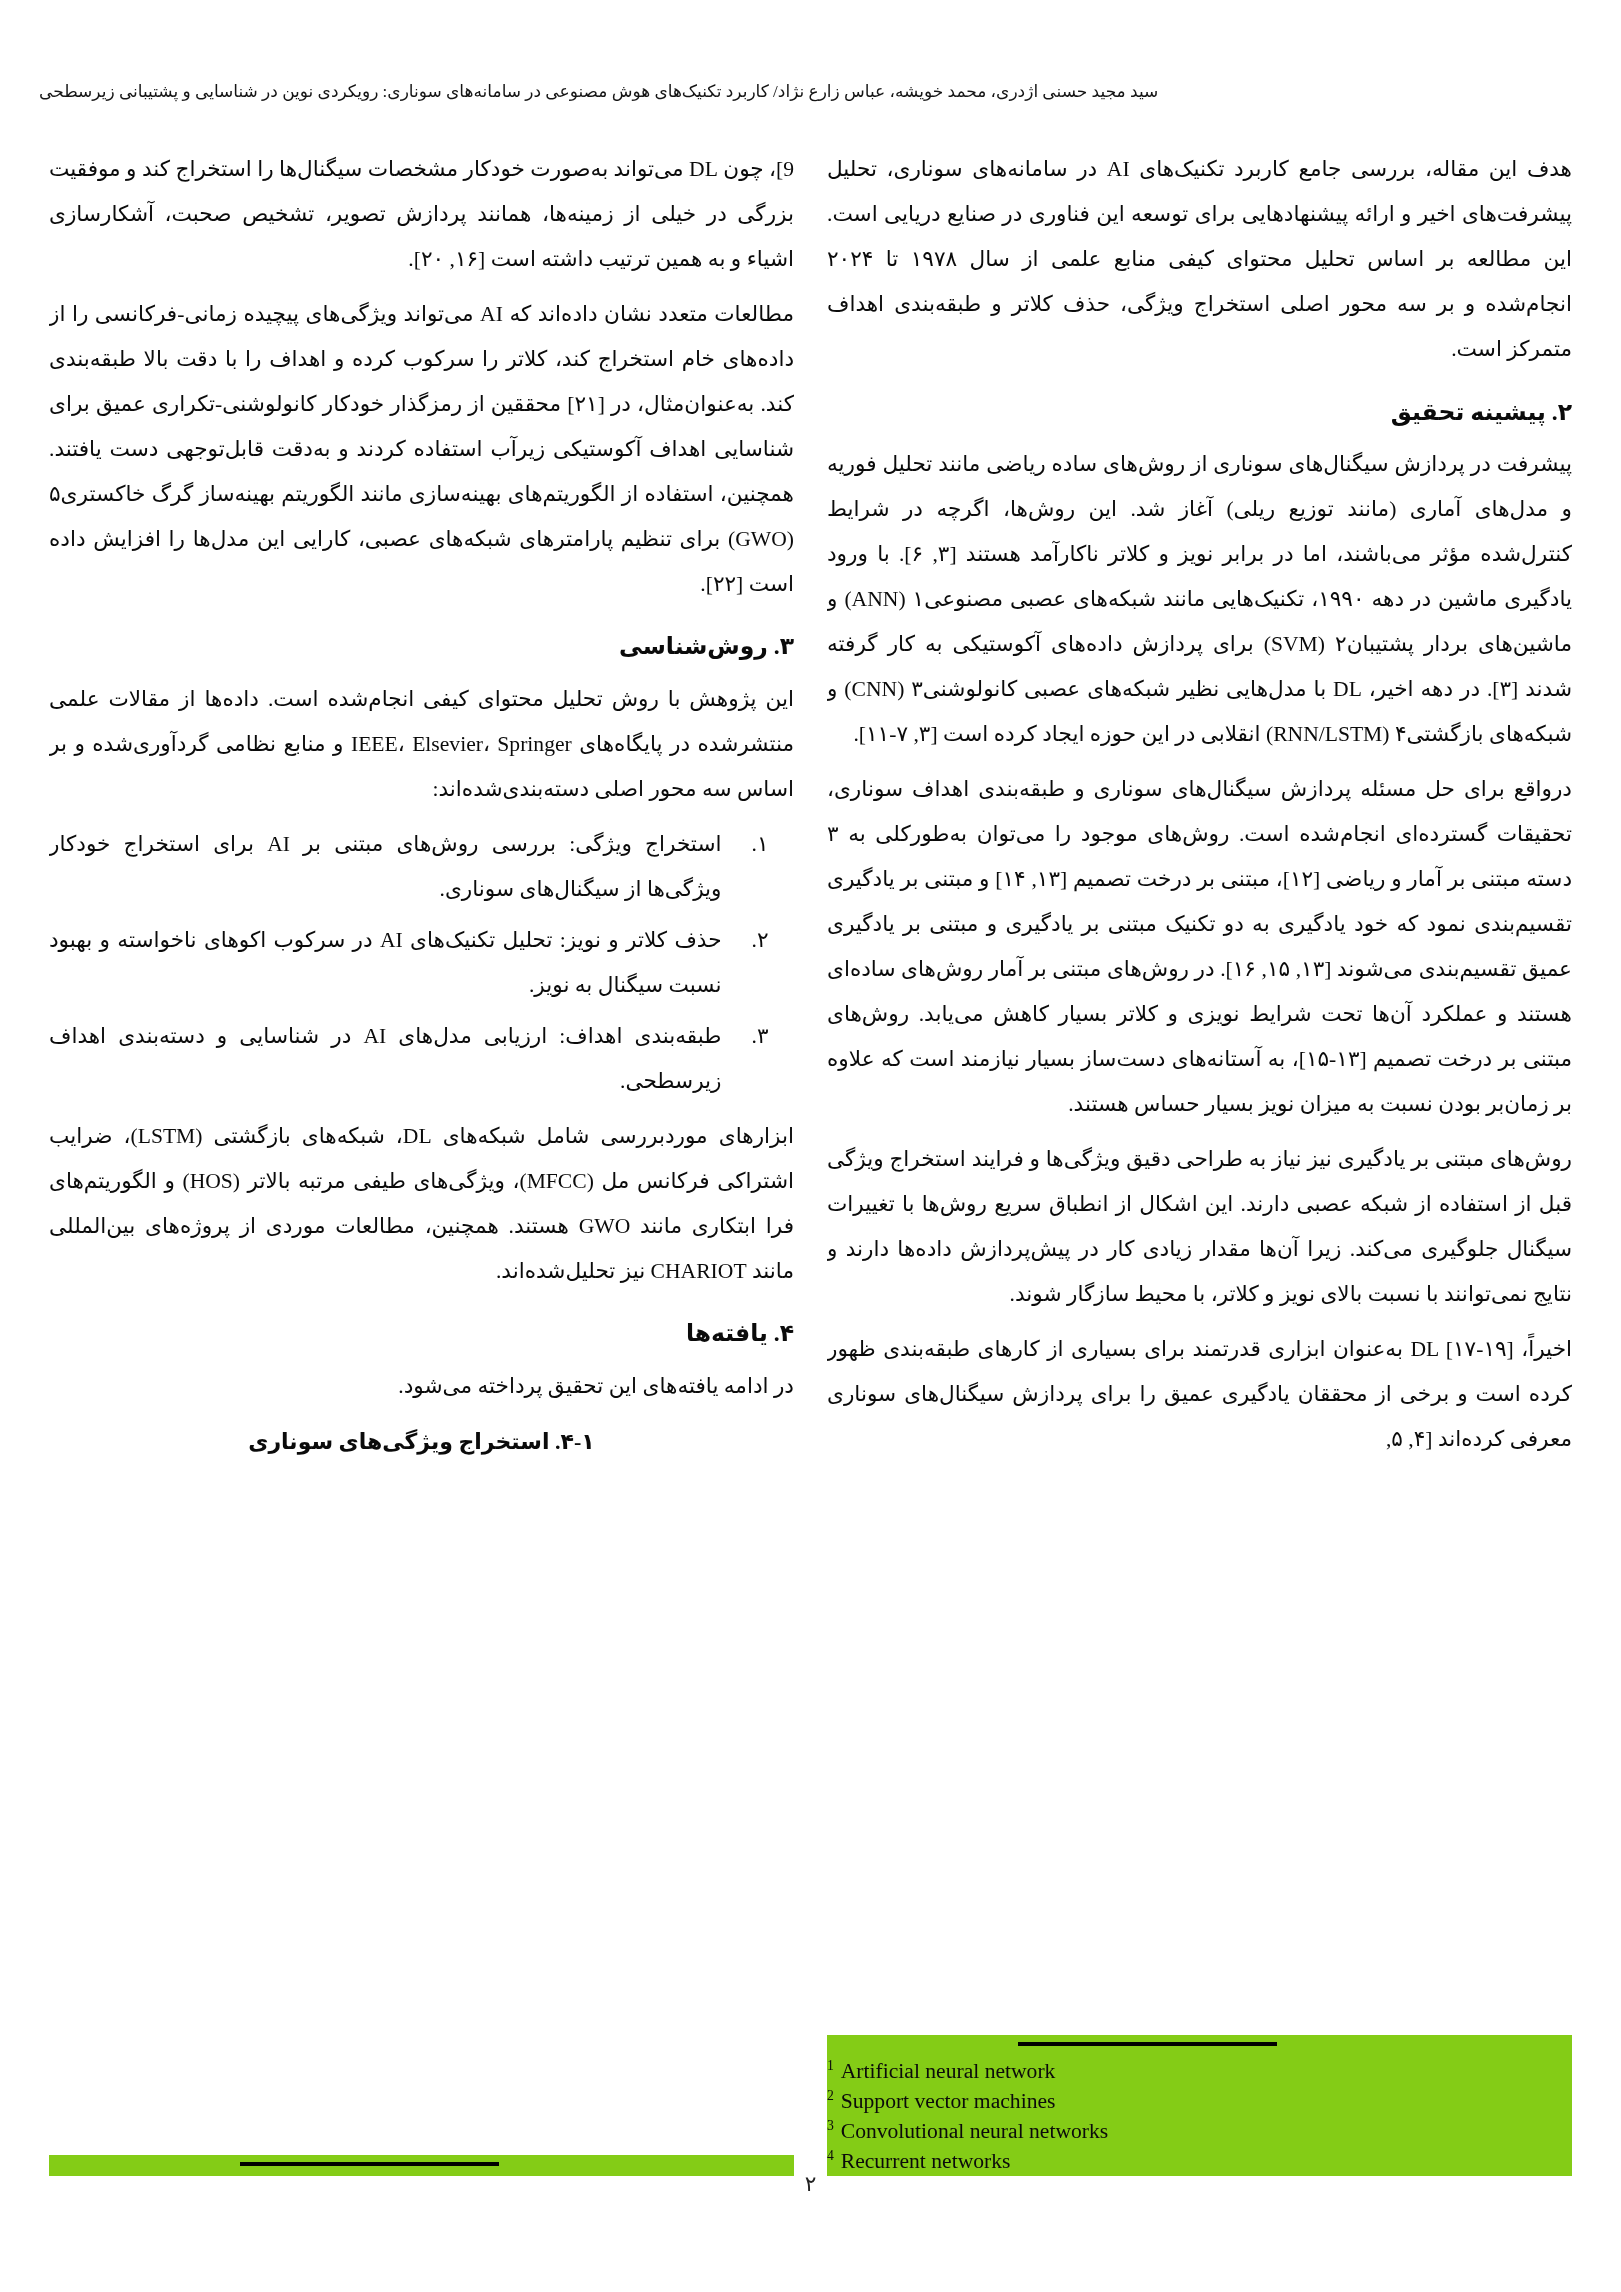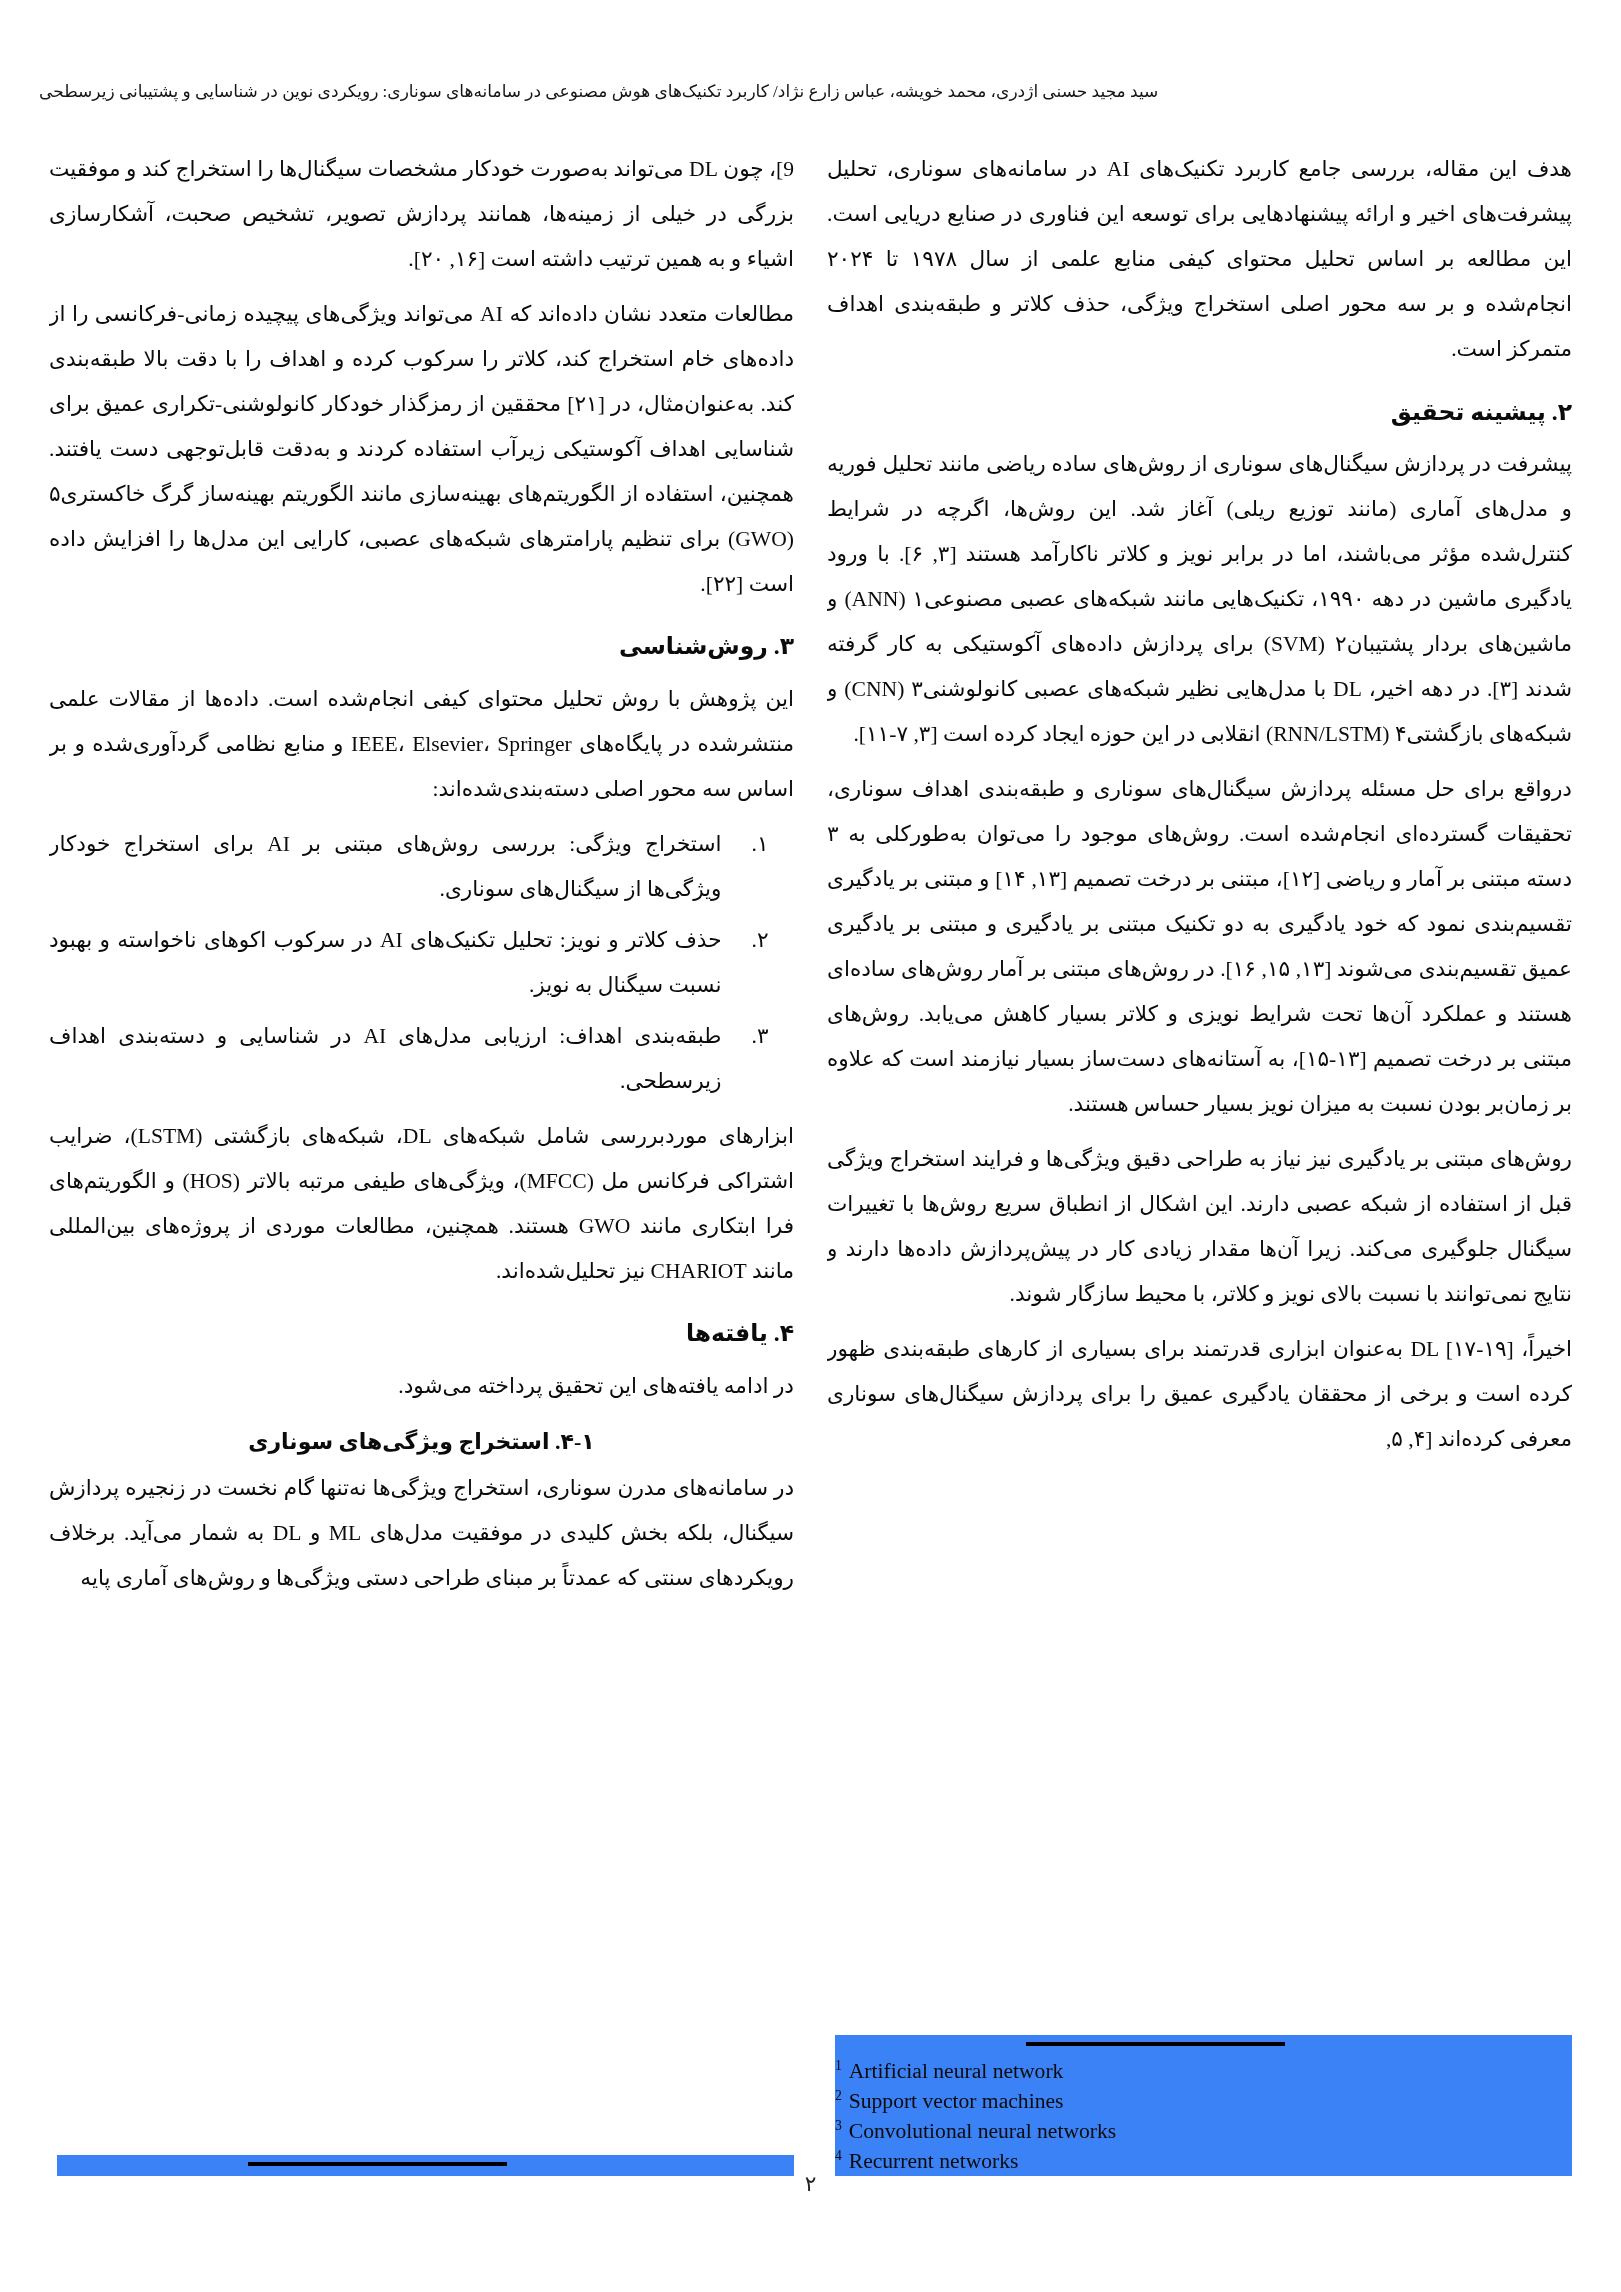--- a/index.html
+++ b/index.html
@@ -31,22 +31,22 @@
   }
   .col h3 {
     font-size: 22px; font-weight: bold; margin: 5.9px 0 2px 0;
     text-align: center; line-height: 45px;
   }
   .list { margin: 0 25.5px 9.8px 0; }
   .list-item { display: flex; direction: rtl; margin: 0 0 5.9px 0; }
   .li-num { flex: 0 0 47px; }
   .li-text { flex: 1 1 auto; text-align: justify; }
   .fn-block {
-    position: absolute; bottom: 0; left: 8px; right: 0;
-    background: #3b82f6;
+    position: absolute; bottom: 0; left: 0; right: 0;
+    background: #84cc16;
     direction: ltr; text-align: left;
     font-family: "Liberation Serif", "DejaVu Sans", serif;
     font-size: 21.6px; line-height: 30px;
     padding-top: 7.8px;
   }
   .fn-rule {
     height: 3.9px; background: #000;
     width: 259px; margin: 0 0 9.8px 191px;
   }
   .footnote sup { font-size: 13.7px; line-height: 0; margin-right: 6.9px; }
@@ -97,21 +97,20 @@
       <div class="list-item">
         <span class="li-num">۳.</span>
         <span class="li-text">طبقه‌بندی اهداف: ارزیابی مدل‌های AI در شناسایی و دسته‌بندی اهداف زیرسطحی.</span>
       </div>
     </div>
 
     <p>ابزارهای موردبررسی شامل شبکه‌های DL، شبکه‌های بازگشتی (LSTM)، ضرایب اشتراکی فرکانس مل (MFCC)، ویژگی‌های طیفی مرتبه بالاتر (HOS) و الگوریتم‌های فرا ابتکاری مانند GWO هستند. همچنین، مطالعات موردی از پروژه‌های بین‌المللی مانند CHARIOT نیز تحلیل‌شده‌اند.</p>
     <h2>۴. یافته‌ها</h2>
     <p>در ادامه یافته‌های این تحقیق پرداخته می‌شود.</p>
     <h3>۴-۱. استخراج ویژگی‌های سوناری</h3>
-    <p>در سامانه‌های مدرن سوناری، استخراج ویژگی‌ها نه‌تنها گام نخست در زنجیره پردازش سیگنال، بلکه بخش کلیدی در موفقیت مدل‌های ML و DL به شمار می‌آید. برخلاف رویکردهای سنتی که عمدتاً بر مبنای طراحی دستی ویژگی‌ها و روش‌های آماری پایه</p>
 
     <div class="fn-block">
       <div class="fn-rule"></div>
     </div>
   </div>
 
 </div>
 
 <div class="page-number">۲</div>
 

